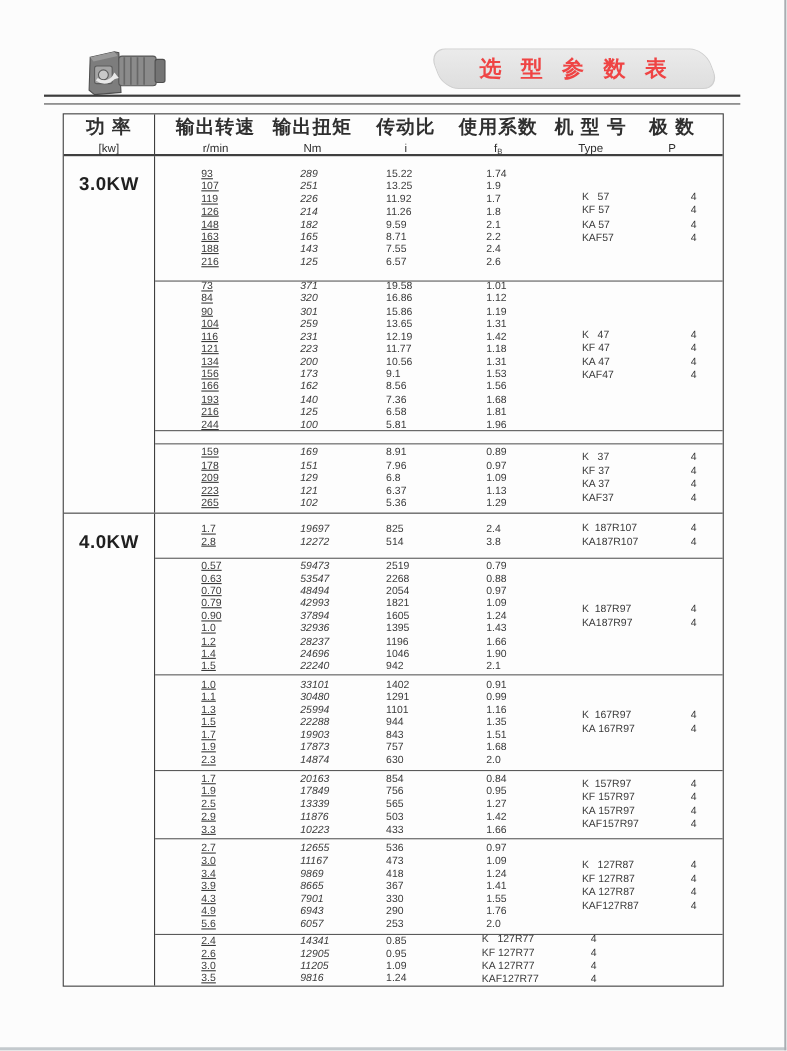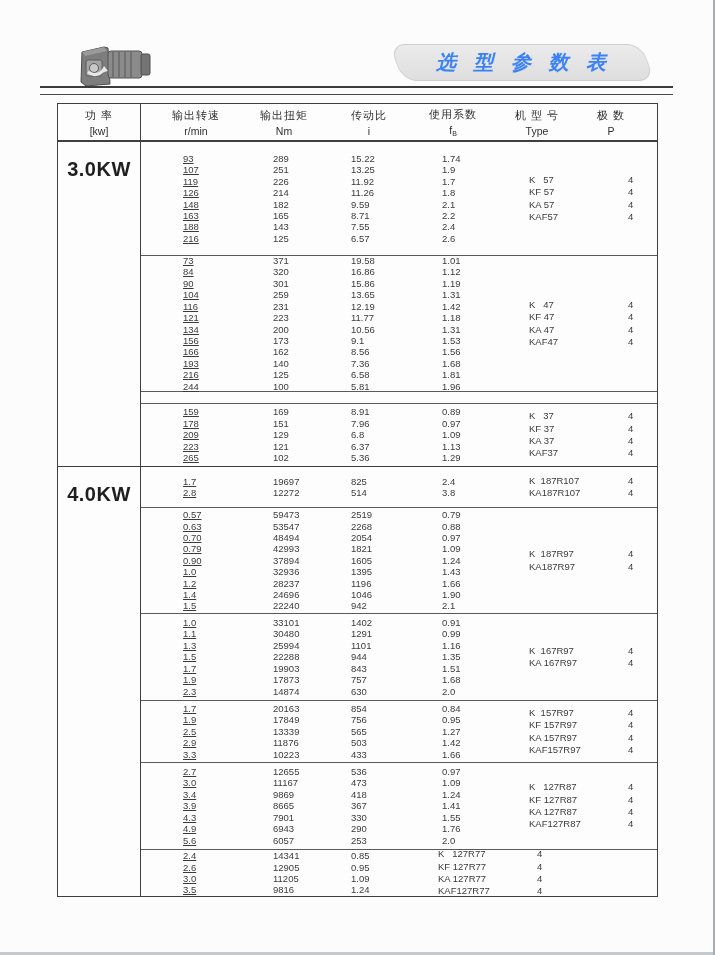--- a/index.html
+++ b/index.html
@@ -24,22 +24,22 @@
   .badge-bg{
     position:absolute;inset:0;
     background:linear-gradient(#ebebeb,#dedede);
     border-radius:16px 14px 16px 14px;
     transform:skewX(21deg);
     border:1px solid #cfcfcf;
   }
   .badge-text{
     position:absolute;inset:0;
     display:flex;align-items:center;justify-content:center;
-    font-size:20px;font-weight:bold;font-style:italic;
-    letter-spacing:6px;color:#3b82f6;
+    font-size:20px;font-weight:bold;
+    letter-spacing:6px;color:#ef4444;
     padding-left:4px;
   }
   .double-rule{
     position:absolute;left:40px;top:86px;width:633px;height:6px;
     border-top:2px solid #3c3c3c;border-bottom:1px solid #4a4a4a;
   }
   
   .sel-table{
     position:absolute;left:57px;top:103px;width:601px;height:794px;
     border:1.4px solid var(--ln2);
@@ -54,45 +54,45 @@
   .hpower{
     border-right:1px solid var(--ln2);
     display:flex;flex-direction:column;align-items:center;justify-content:center;gap:2px;
   }
   .hdata{position:relative;}
   .hcol{
     position:absolute;top:0;height:100%;transform:translateX(-50%);
     display:flex;flex-direction:column;align-items:center;justify-content:center;gap:2px;
     white-space:nowrap;
   }
-  .hzh{font-size:11px;letter-spacing:1px;color:#2f2f2f;}
+  .hzh{font-size:17px;letter-spacing:1px;color:#2f2f2f;font-weight:bold;}
   .hunit{font-size:10.5px;color:#2f2f2f;}
   .hc-speed{left:55px}.hc-torque{left:143px}.hc-ratio{left:228px}
   .hc-factor{left:312px}.hc-type{left:396px}.hc-poles{left:470px}
   sub.fb{font-size:7px;vertical-align:-2px;}
   
   .tbody{height:calc(100% - 38px);}
   .group{display:grid;grid-template-columns:83px 1fr;}
   .group-divider{border-bottom:1.2px solid var(--ln2);}
   .power-cell{
     border-right:1px solid var(--ln2);
     padding-top:16px;display:flex;justify-content:center;align-items:flex-start;
     box-sizing:border-box;
   }
-  .power-label{font-size:20px;font-weight:bold;color:#1f1f1f;letter-spacing:0.5px;}
+  .power-label{font-size:17px;font-weight:bold;color:#1f1f1f;letter-spacing:0.5px;}
   .blocks{display:flex;flex-direction:column;}
   .block{display:flex;box-sizing:border-box;}
   .block:not(:first-child){border-top:1px solid var(--ln);}
   .blk-gap{margin-top:11px;}
   .blk-gap-prev{border-bottom:1px solid var(--ln);}
   .col{display:flex;flex-direction:column;justify-content:center;box-sizing:border-box;}
   .cell{font-size:9.5px;line-height:11.4px;white-space:pre;color:#3b3b3b;}
   .tcell,.pcell{font-size:9.5px;line-height:12.4px;white-space:pre;color:#3b3b3b;margin-left:11px;}
   .col-speed{margin-left:42px;width:90px;text-decoration:underline;}
-  .col-torque{width:78px;}
+  .col-torque{width:78px;font-style:italic;}
   .col-ratio{width:91px;}
   .col-factor{width:76px;}
   .col-type{width:99px;}
   .col-poles{width:40px;}
   
   .g1b1{height:113px}.g1b2{height:137px}.g1b3{height:63px}
   .g2b1{height:40px}.g2b2{height:106px}.g2b3{height:87px}
   .g2b4{height:62px}.g2b5{height:87px}.g2b6{height:47px}
 </style>
 </head>

